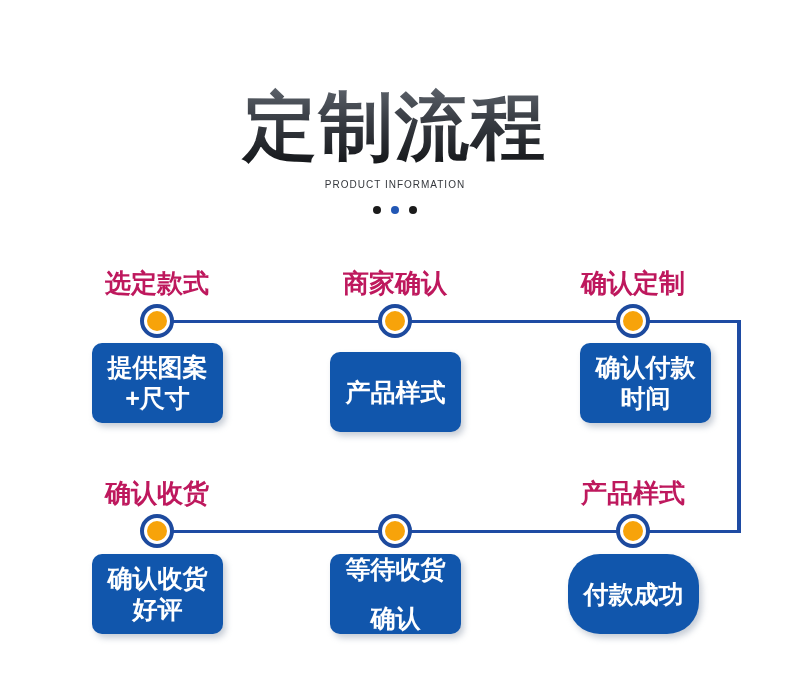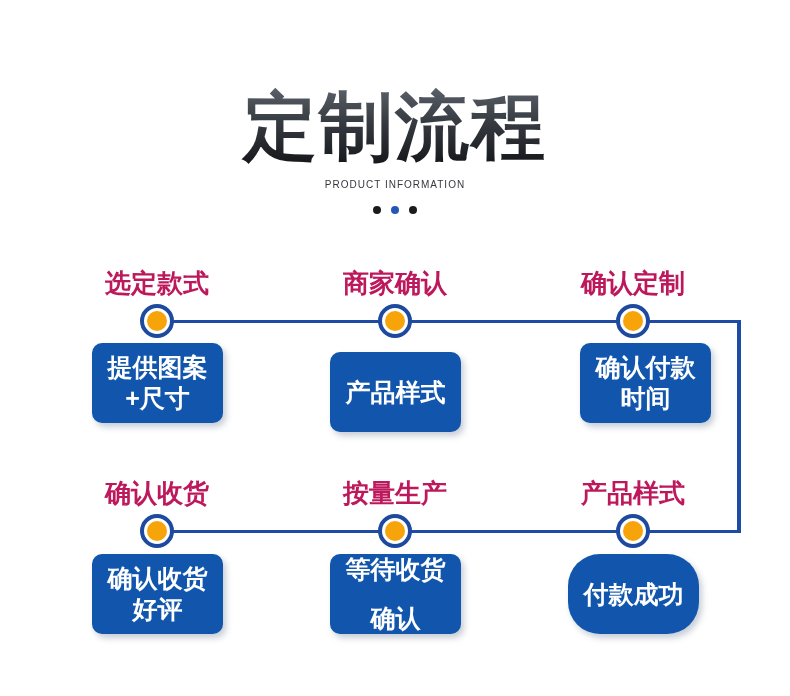--- a/index.html
+++ b/index.html
@@ -169,21 +169,20 @@
 
   <div class="step-label" style="left:57px; top:480px;">确认收货</div>
   <div class="node" style="left:140px; top:514px;">
       <div class="node-inner"></div>
     </div>
   <div class="step-box" style="left:92px; top:554px;">
     <div>确认收货</div>
     <div>好评</div>
   </div>
 
-  <div class="step-label" style="left:295px; top:480px;">按量生产</div>
   <div class="node" style="left:378px; top:514px;">
       <div class="node-inner"></div>
     </div>
   <div class="step-box" style="left:330px; top:554px;justify-content:space-between;">
     <div>等待收货</div>
     <div>确认</div>
   </div>
 
   <div class="step-label" style="left:533px; top:480px;">产品样式</div>
   <div class="node" style="left:616px; top:514px;">

